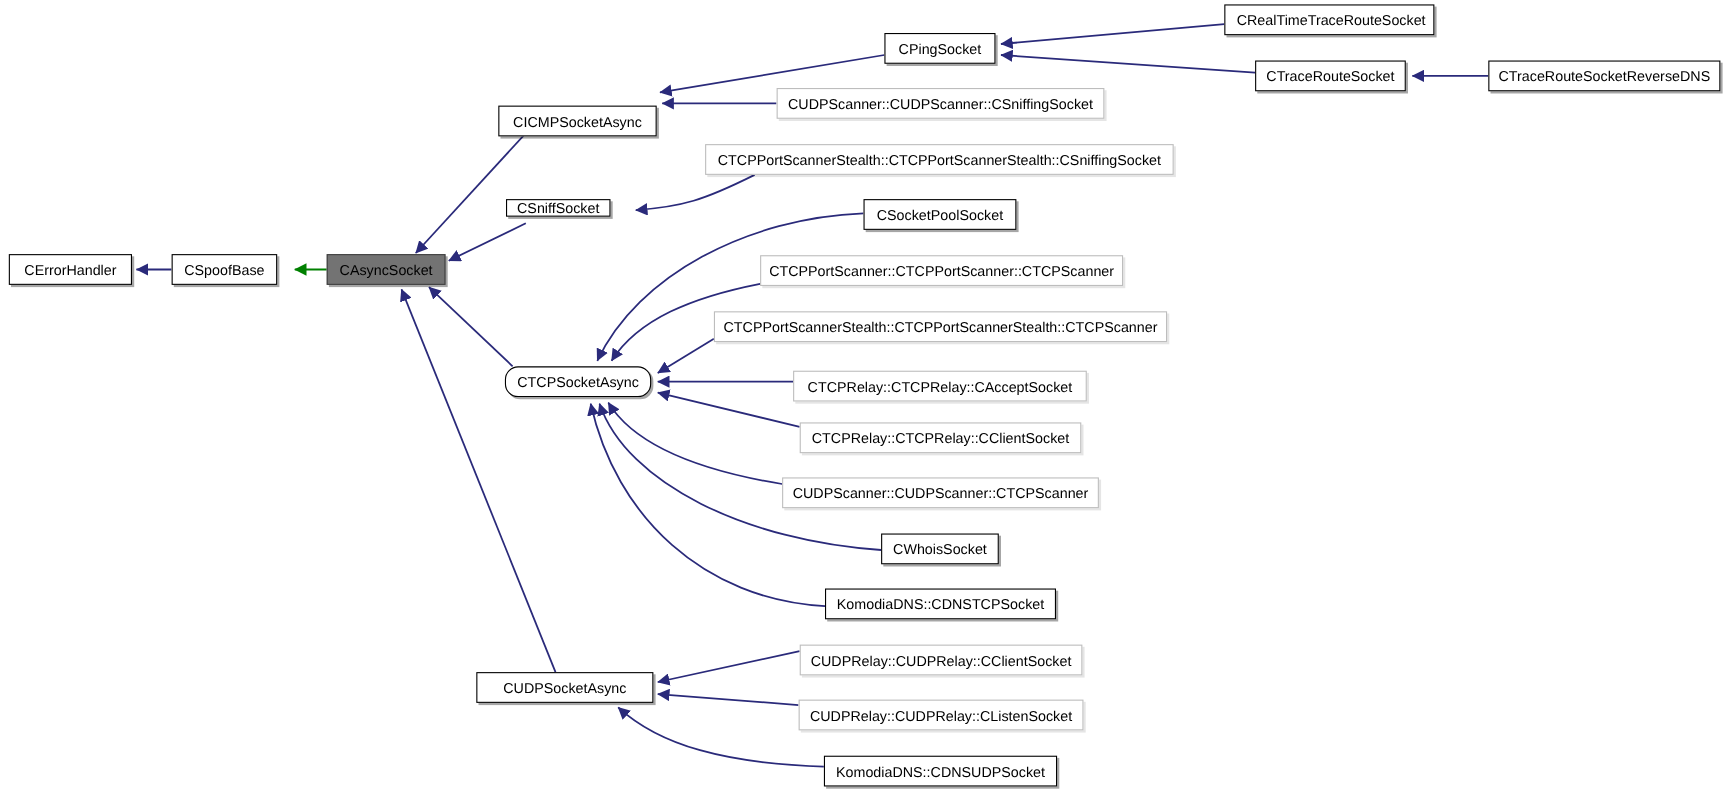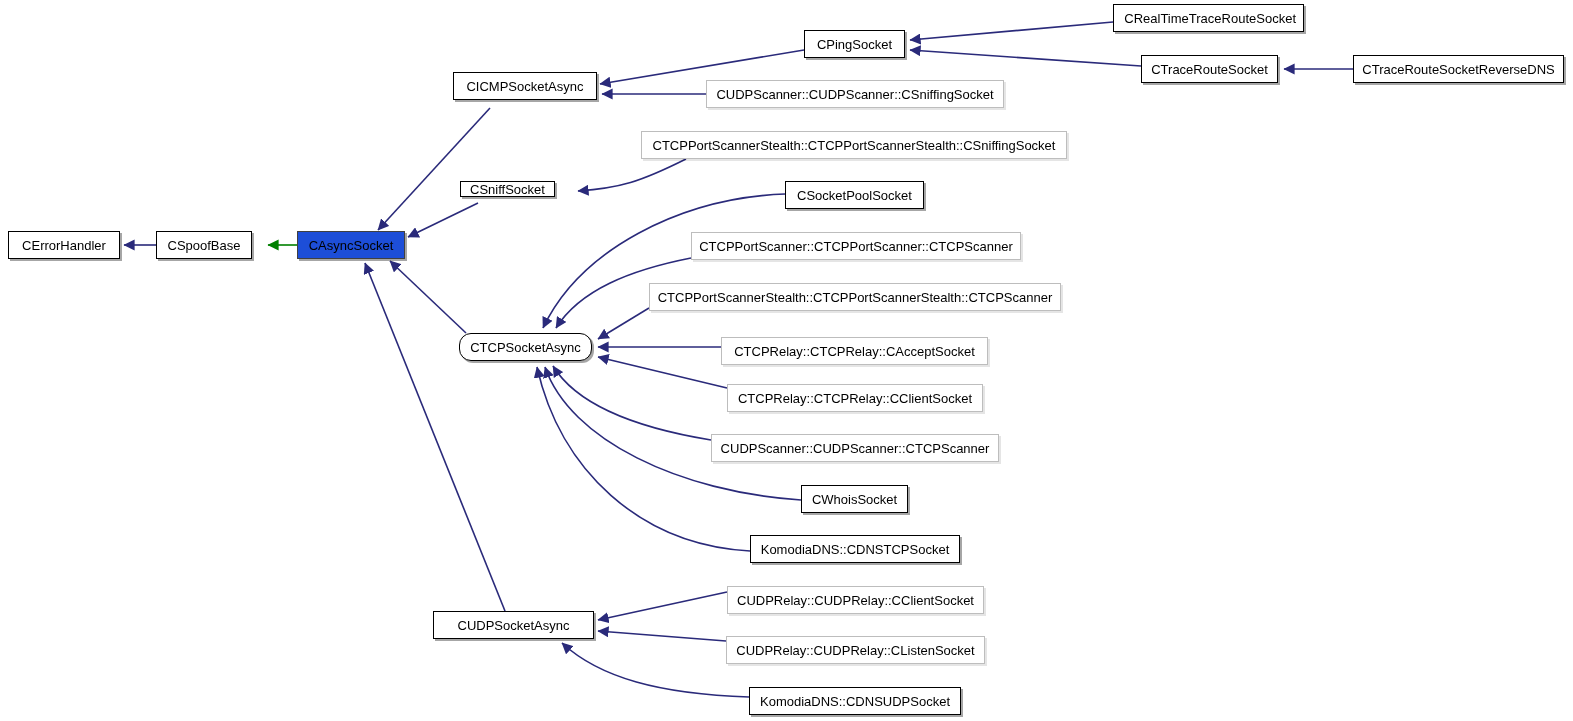--- a/index.html
+++ b/index.html
@@ -45,21 +45,21 @@
   .node .label {
     padding: 0 7px;
     pointer-events: none;
   }
   
   .node.nested {
     border-color: #bdbdbd;
   }
   
   .node.current {
-    background: #1d4ed8;
+    background: #737373;
     border-color: #404040;
   }
   .node.shadow {
     box-shadow: 2px 2px 0 0 rgba(0,0,0,0.35);
   }
   .node.nested.shadow {
     box-shadow: 2px 2px 0 0 rgba(0,0,0,0.10);
   }
 </style>
 </head>
@@ -106,21 +106,21 @@
   <div id="node-layer">
       <div class="node shadow" style="left: 8px; top: 231px; width: 112px; height: 28px;">
         <span class="label">CErrorHandler</span>
       </div>
       <div class="node shadow" style="left: 156px; top: 231px; width: 96px; height: 28px; align-items: center;">
         <span class="label">CSpoofBase</span>
       </div>
       <div class="node shadow current" style="left: 297px; top: 231px; width: 108px; height: 28px;">
         <span class="label">CAsyncSocket</span>
       </div>
-      <div class="node shadow" style="left: 453px; top: 72px; width: 144px; height: 28px;">
+      <div class="node shadow" style="left: 453px; top: 96px; width: 144px; height: 28px;">
         <span class="label">CICMPSocketAsync</span>
       </div>
       <div class="node shadow" style="left: 460px; top: 181px; width: 95px; height: 16px;">
         <span class="label">CSniffSocket</span>
       </div>
       <div class="node shadow" style="left: 459px; top: 333px; width: 133px; height: 28px; border-radius: 12px;">
         <span class="label">CTCPSocketAsync</span>
       </div>
       <div class="node shadow" style="left: 433px; top: 611px; width: 161px; height: 28px;">
         <span class="label">CUDPSocketAsync</span>

